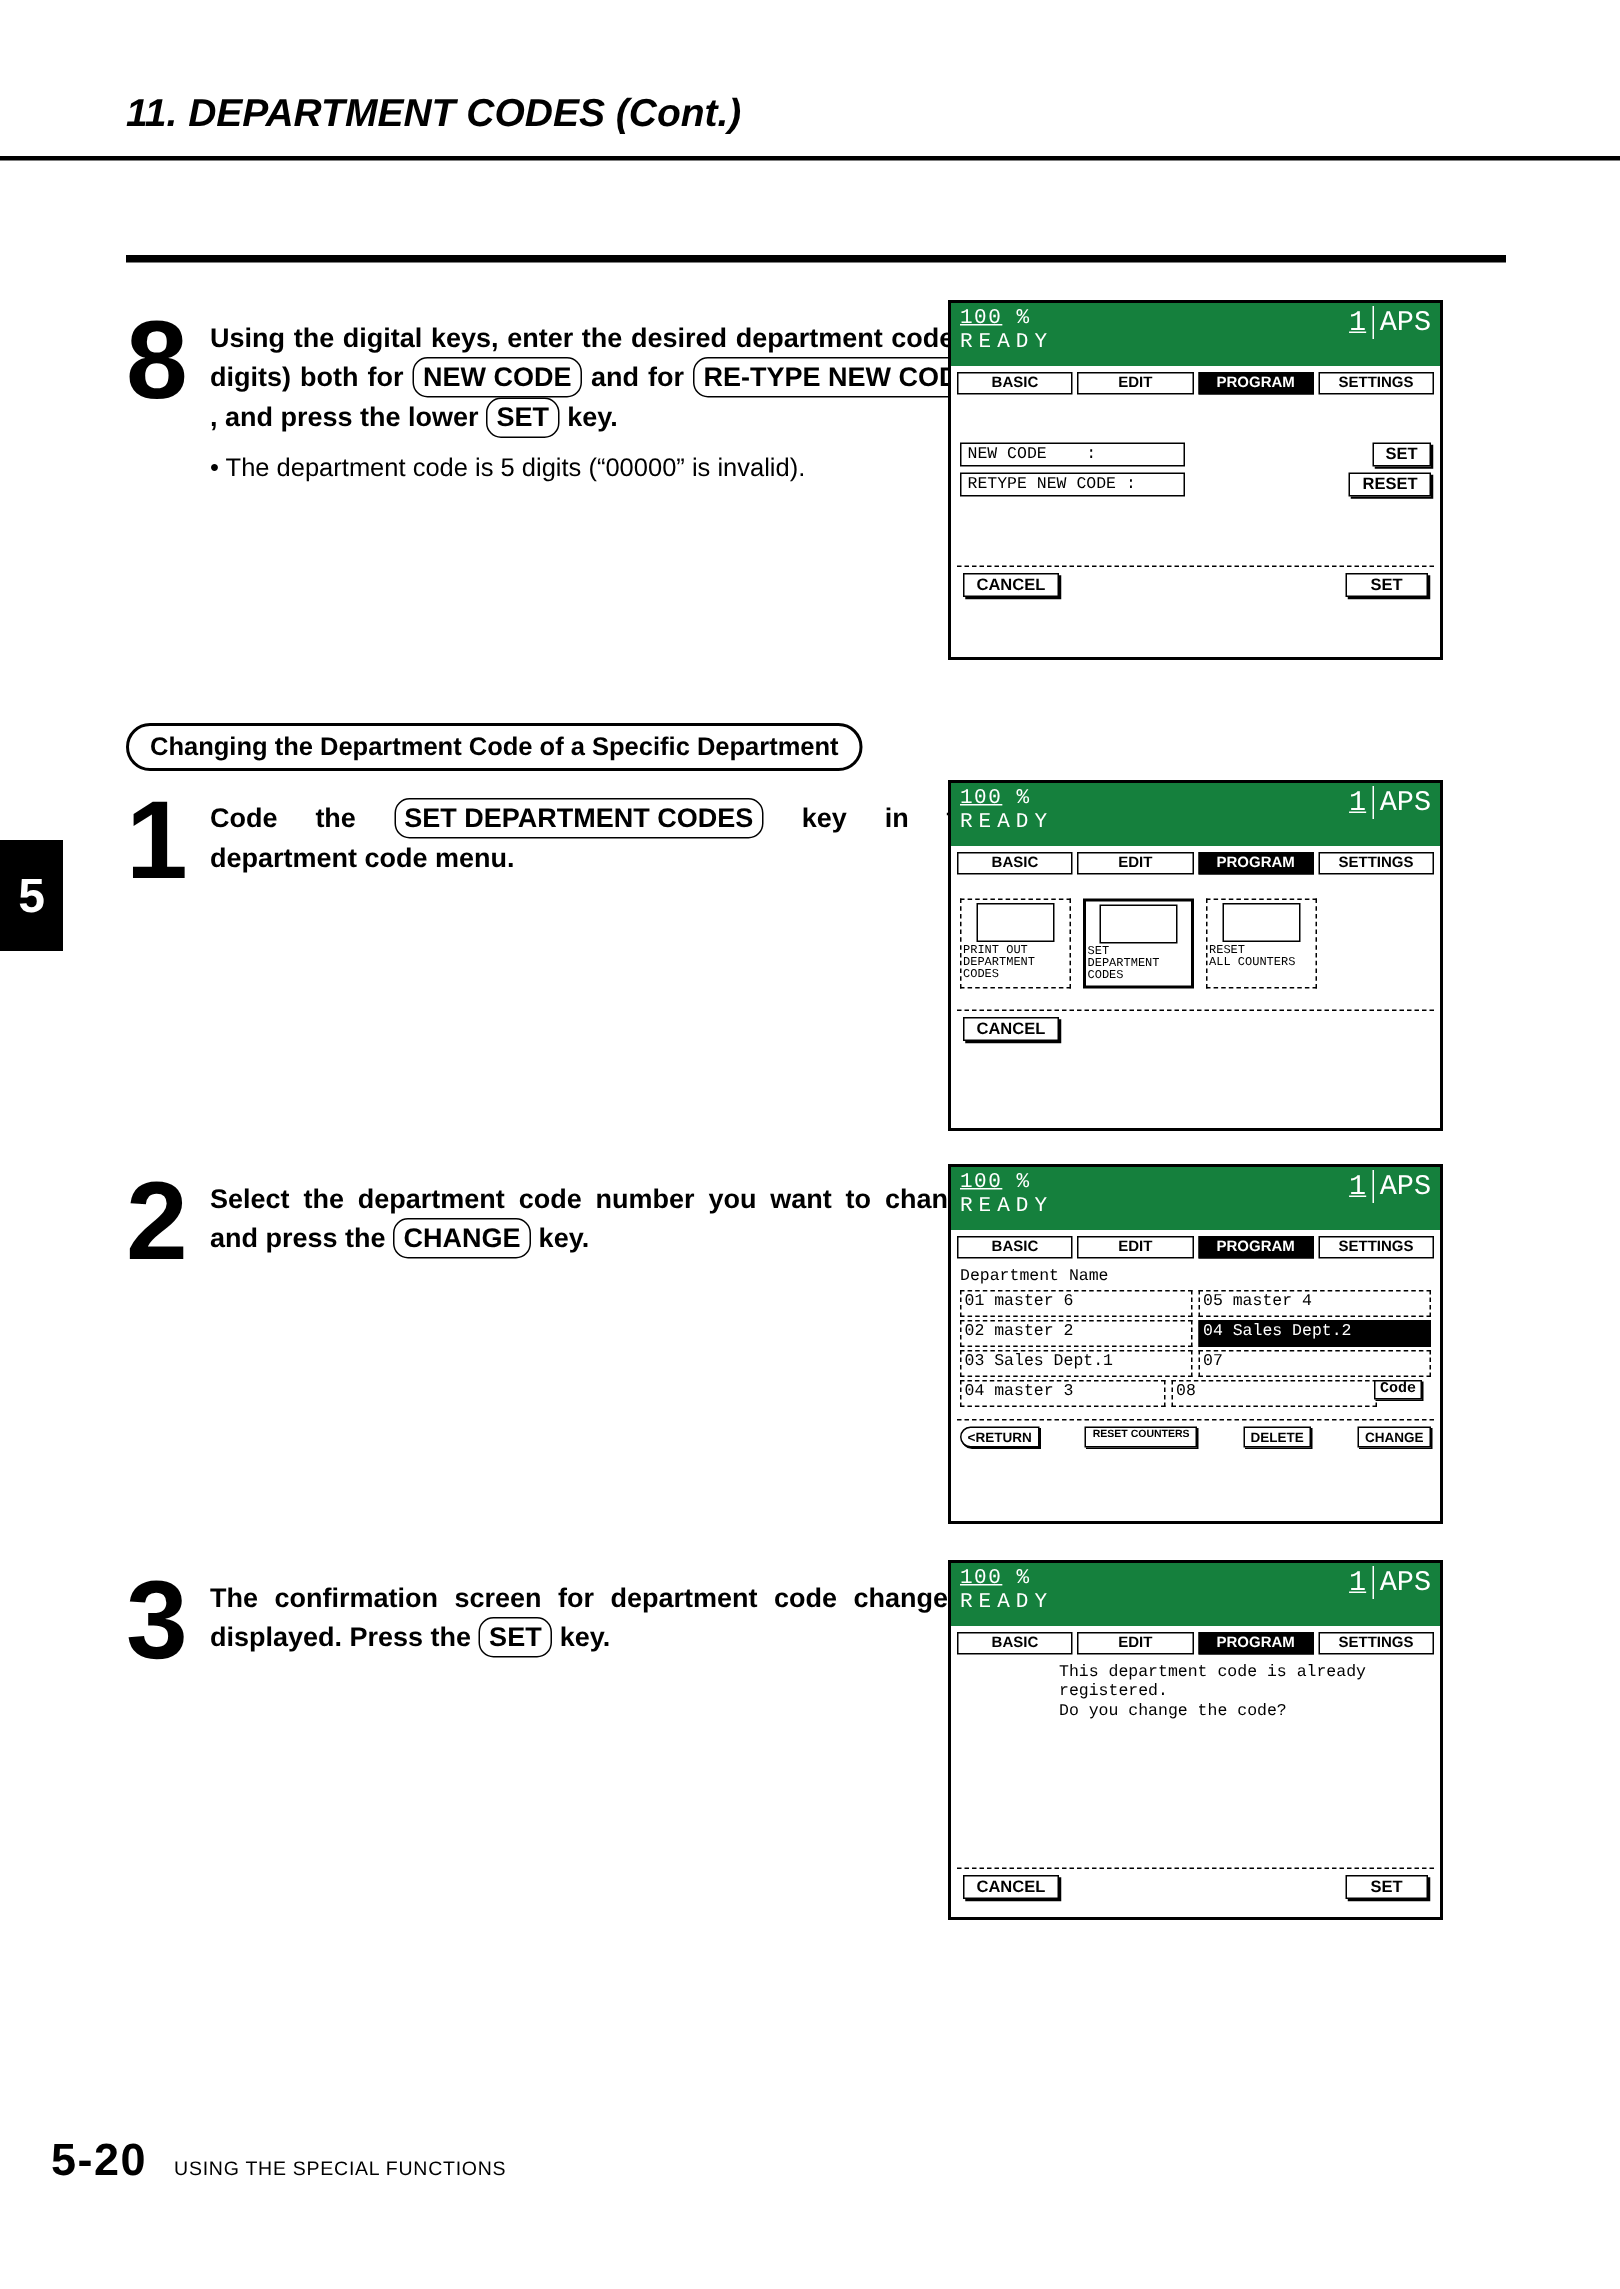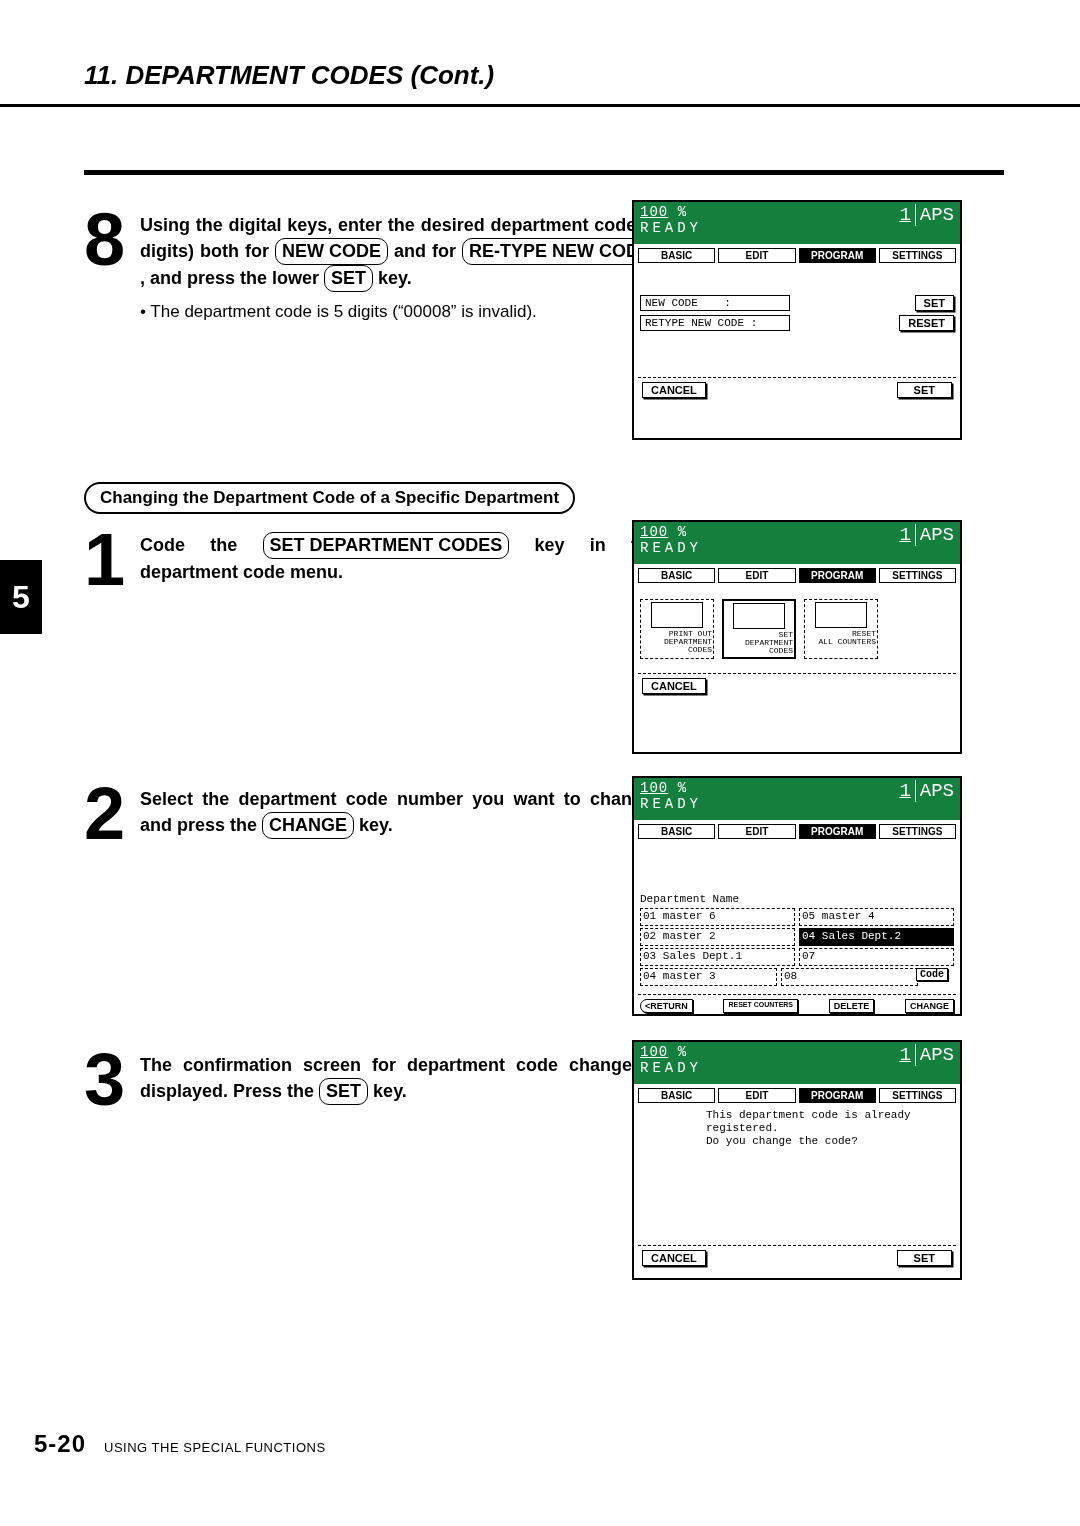--- a/index.html
+++ b/index.html
@@ -158,21 +158,21 @@
   .row-flex { display: flex; align-items: center; gap: 6px; margin-bottom: 4px; }
   .panel .bottom-row {
     display: flex;
     justify-content: space-between;
     padding: 0 2px;
     margin-top: 4px;
   }
   .icon-box {
     width: 74px;
     border: 1px dashed #000;
-    text-align: right;
+    text-align: left;
     font-size: 8px;
     padding: 2px 1px;
   }
   .icon-box .ic {
     height: 26px;
     border: 1px solid #000;
     margin: 0 auto 2px;
     width: 52px;
     position: relative;
     background: #fff;
@@ -211,21 +211,21 @@
     background: #fff;
   }
   .footer {
     position: absolute;
     left: 34px;
     bottom: 68px;
     display: flex;
     align-items: baseline;
     gap: 18px;
   }
-  .footer .pg { font-size: 24px; font-weight: 900; letter-spacing: 1px; }
+  .footer .pg { font-size: 30px; font-weight: 900; letter-spacing: 1px; }
   .footer .sect { font-size: 13px; letter-spacing: 0.5px; }
 </style>
 </head>
 <body>
 
 <div class="page-title">11. DEPARTMENT CODES (Cont.)</div>
 <div class="title-underline"></div>
 <div class="heavy-rule"></div>
 
 <div class="tab5">5</div>
@@ -233,21 +233,21 @@
 <div class="step-block" style="top:210px;">
   <div class="step-num">8</div>
   <div class="step-text" style="max-width:530px;">
     <span>Using the digital keys, enter the desired department code (5 digits) both for </span>
     <span class="keycap">NEW CODE</span>
     <span> and for </span>
     <span class="keycap">RE-TYPE NEW CODE</span>
     <span>, and press the lower </span>
     <span class="keycap">SET</span>
     <span> key.</span>
-    <div class="step-note">• The department code is 5 digits (“00008” is invalid).</div>
+    <div class="step-note">• The department code is 5 digits (“00000” is invalid).</div>
   </div>
 </div>
 
 <div class="subhead-pill">Changing the Department Code of a Specific Department</div>
 
 <div class="step-block" style="top:530px;">
   <div class="step-num">1</div>
   <div class="step-text" style="max-width:530px;">
     <span>Code the </span>
     <span class="keycap">SET DEPARTMENT CODES</span>
@@ -353,21 +353,21 @@
     <div class="hdr-ready">READY</div>
     <div class="hdr-right"><span class="one">1</span><span>APS</span></div>
   </div>
   <div class="tabs-row">
     <div class="lcd-tab">BASIC</div>
     <div class="lcd-tab">EDIT</div>
     <div class="lcd-tab sel">PROGRAM</div>
     <div class="lcd-tab">SETTINGS</div>
   </div>
   <div class="panel-body" style="height:170px;">
-    <div style="font-size:11px;margin-bottom:3px;margin-top:48px;">Department Name</div>
+    <div style="font-size:11px;margin-bottom:3px;">Department Name</div>
     <div class="dept-row">
       <div class="dept-cell">01 master 6</div>
       <div class="dept-cell">05 master 4</div>
     </div>
     <div class="dept-row">
       <div class="dept-cell">02 master 2</div>
       <div class="dept-cell sel">04 Sales Dept.2</div>
     </div>
     <div class="dept-row">
       <div class="dept-cell">03 Sales Dept.1</div>

